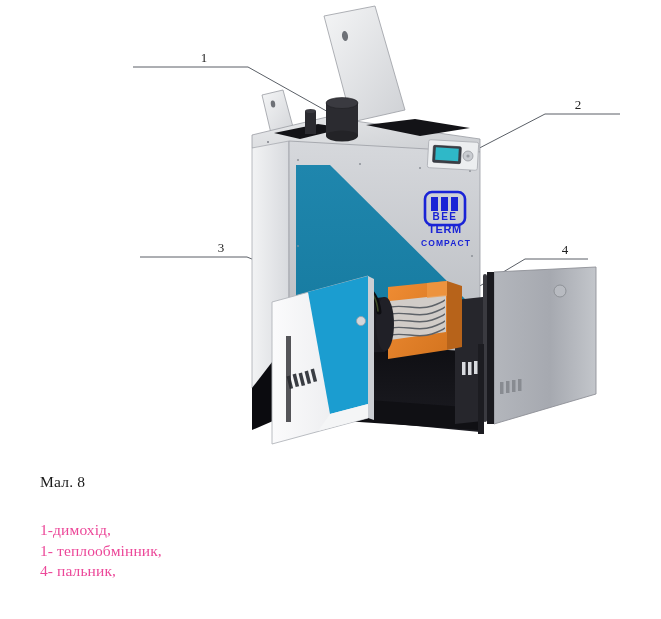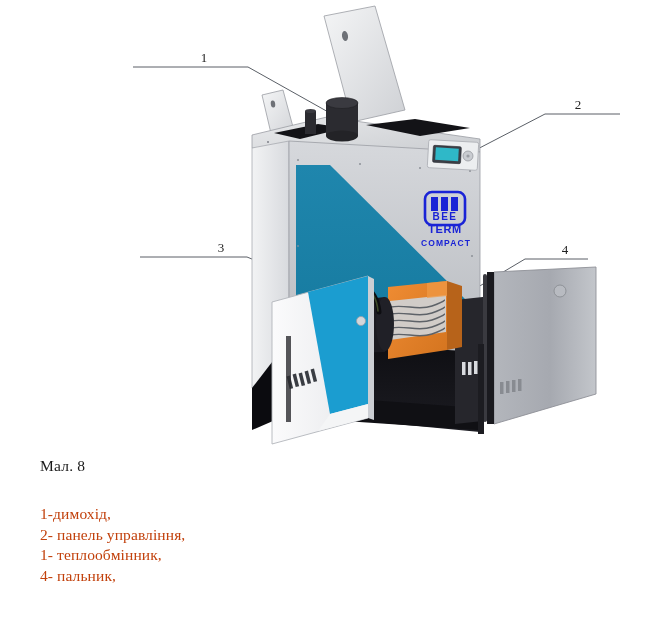--- a/index.html
+++ b/index.html
@@ -30,40 +30,40 @@
     display: block;
   }
   .callout-number {
     font-family: "Liberation Serif", "DejaVu Serif", serif;
     font-size: 13px;
     fill: #222222;
   }
   #caption-block {
     position: absolute;
     left: 40px;
-    top: 456px;
+    top: 472px;
     width: 420px;
   }
   #figure-label {
     font-size: 15.5px;
     line-height: 20px;
     letter-spacing: 0.2px;
     color: #1a1a1a;
   }
   #legend-list {
     margin: 0;
     padding: 0;
     list-style: none;
     margin-top: 28px;
   }
   #legend-list li {
     font-size: 15.5px;
     line-height: 20.5px;
     letter-spacing: 0.1px;
-    color: #c2410c;
+    color: #ec4899;
     white-space: pre;
   }
 </style>
 </head>
 <body>
 
 <div id="figure-area">
   <svg id="figure-svg" width="661" height="450" viewBox="0 0 661 450" xmlns="http://www.w3.org/2000/svg">
     <defs>
       <linearGradient id="gradFrontPanel" x1="0" y1="0" x2="0" y2="1">
@@ -299,17 +299,16 @@
         <rect x="286" y="336" width="5" height="86" fill="#2a2a30" opacity="0.8"></rect>
       </g>
     </g>
   </svg>
 </div>
 
 <div id="caption-block">
   <div id="figure-label">Мал. 8</div>
   <ul id="legend-list">
     <li>1-димохід,</li>
-    <li>2- панель управління,</li>
     <li>1- теплообмінник,</li>
     <li>4- пальник,</li>
   </ul>
 </div>
 
 </body></html>

